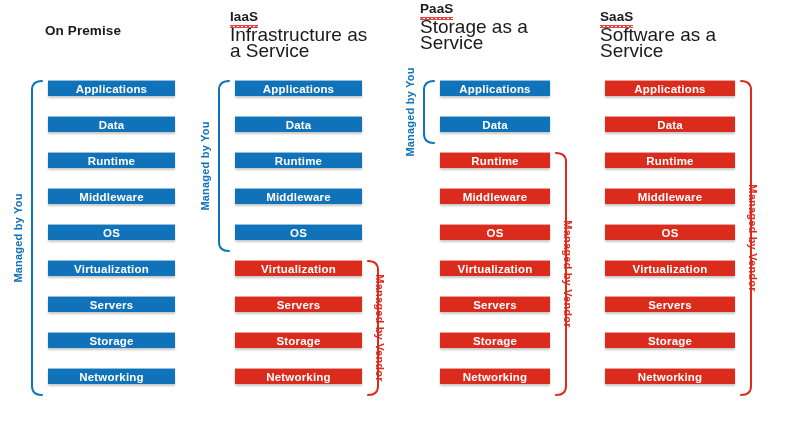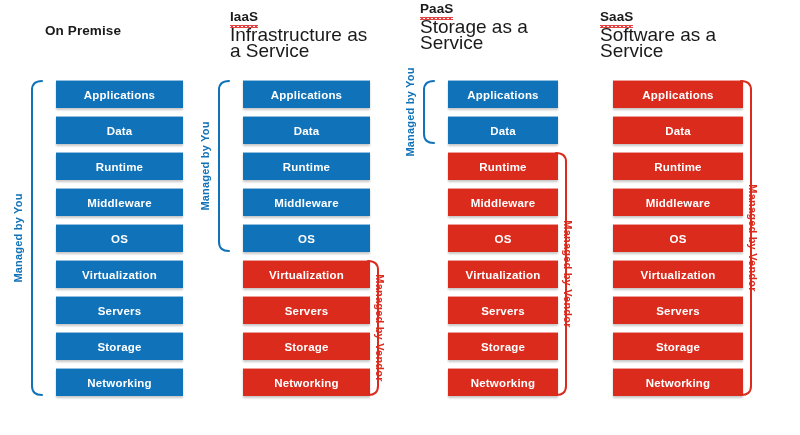--- a/index.html
+++ b/index.html
@@ -42,22 +42,22 @@
     font-size:19px;
     font-weight:400;
     color:#1a1a1a;
     margin-top:2px;
   }
 
   
   .stack{position:absolute;}
   .layer{
     position:absolute;
-    left:8px;
-    height:28px;
+    left:0;
+    height:16px;
     box-sizing:border-box;
     display:flex;
     align-items:center;
     justify-content:center;
     color:#ffffff;
     font-weight:bold;
     font-size:11.5px;
     letter-spacing:.2px;
     border-top:1px solid rgba(255,255,255,.55);
     box-shadow:0 2px 2px rgba(0,0,0,.22);

